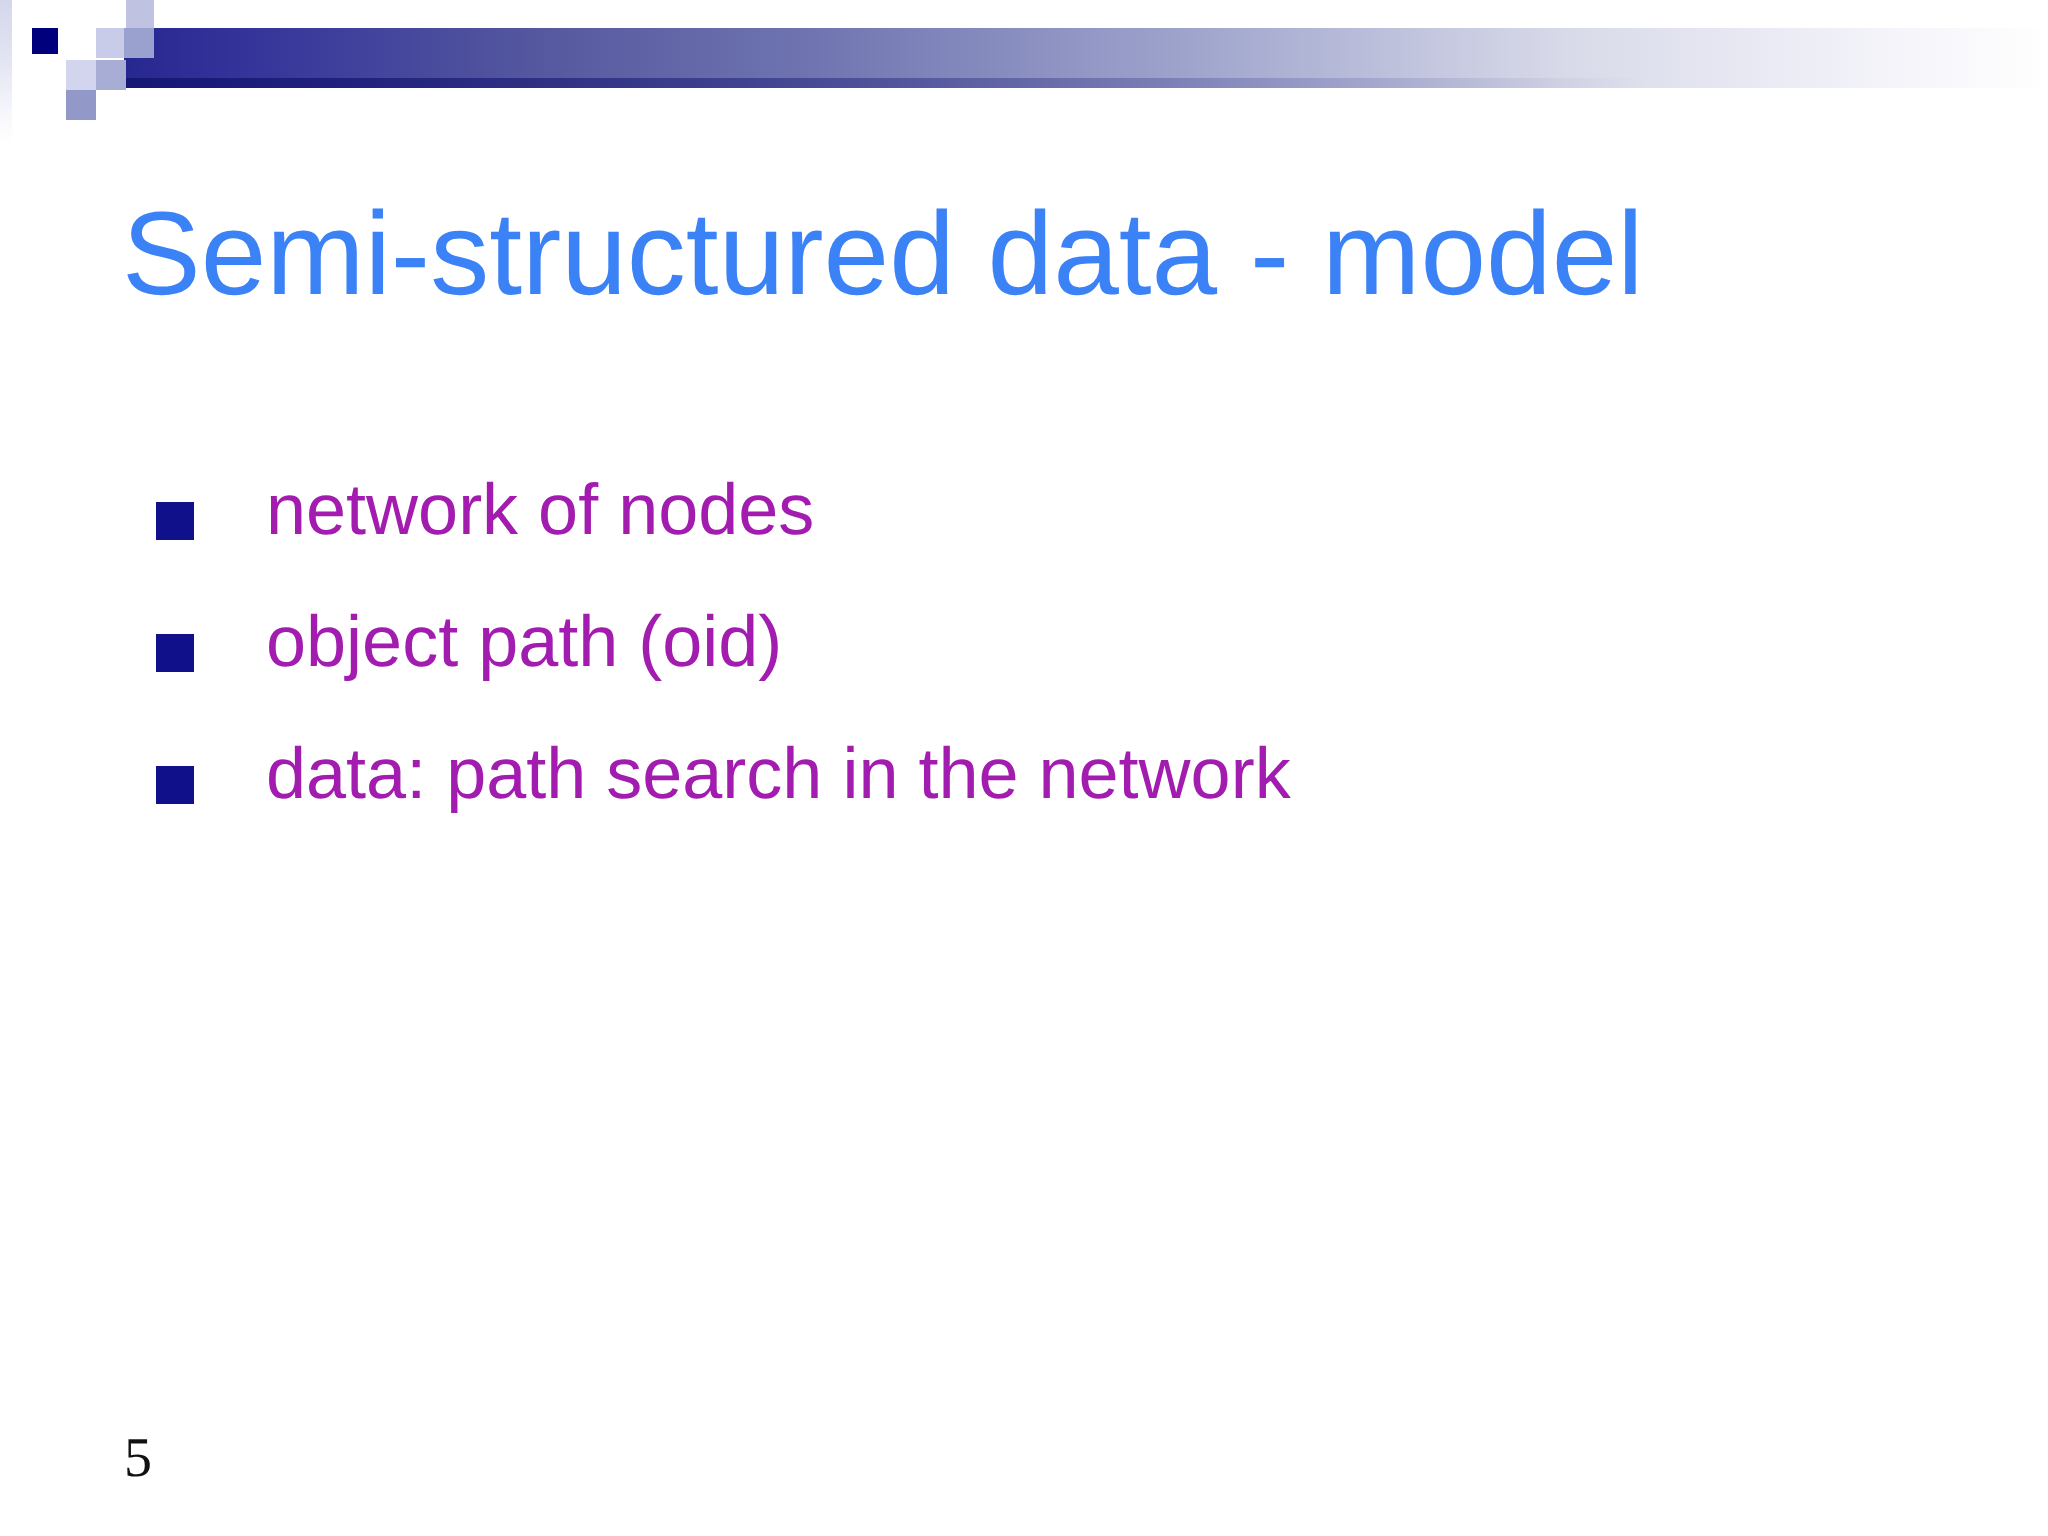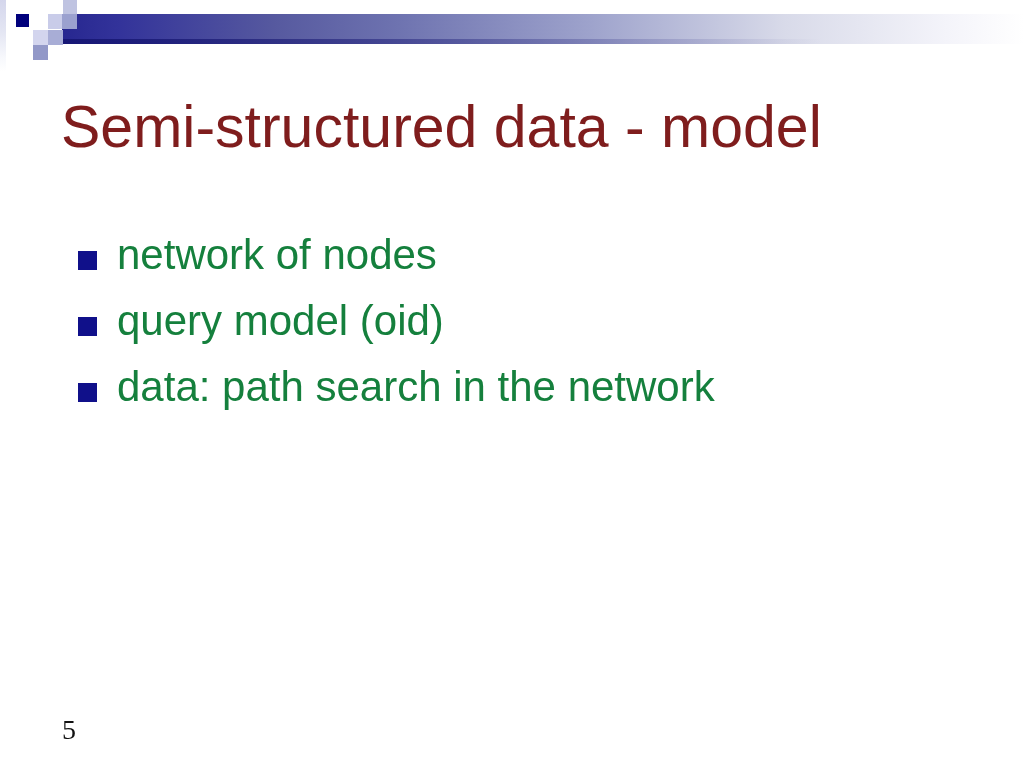--- a/index.html
+++ b/index.html
@@ -39,33 +39,33 @@
   .sq-l1     { left: 48px; top: 14px; width: 15px; height: 15px; background: #c9cce9; }
   .sq-m1     { left: 62px; top: 14px; width: 15px; height: 15px; background: #9ba1cf; }
   .sq-l2     { left: 33px; top: 30px; width: 15px; height: 15px; background: #d3d5ee; }
   .sq-m2     { left: 48px; top: 30px; width: 15px; height: 15px; background: #a8add6; }
   .sq-b      { left: 33px; top: 45px; width: 15px; height: 15px; background: #9298c8; }
 
   
   .title {
     position: absolute; left: 61px; top: 94px;
     font-size: 59px; line-height: 1.15; font-weight: 400;
-    color: #7f1d1d; letter-spacing: 0;
+    color: #3b82f6; letter-spacing: 0;
     white-space: nowrap;
   }
 
   
   .bullets {
     position: absolute; left: 78px; top: 222px;
     margin: 0; padding: 0; list-style: none;
   }
   .bullet-row {
     display: flex; align-items: center;
     height: 66px;
-    font-size: 42px; color: #15803d; white-space: nowrap;
+    font-size: 36px; color: #a21caf; white-space: nowrap; gap: 16px;
   }
   .bullet-marker {
     flex: 0 0 auto;
     width: 19px; height: 19px;
     background: #10108a;
     margin-right: 20px;
     position: relative; top: 5px;
   }
 
   
@@ -95,21 +95,21 @@
 
   <div class="title">Semi-structured data - model</div>
 
   <ul class="bullets">
     <li class="bullet-row">
       <span class="bullet-marker"></span>
       <span>network of nodes</span>
     </li>
     <li class="bullet-row">
       <span class="bullet-marker"></span>
-      <span>query model (oid)</span>
+      <span>object path (oid)</span>
     </li>
     <li class="bullet-row">
       <span class="bullet-marker"></span>
       <span>data: path search in the network</span>
     </li>
   </ul>
 
   <div class="pagenum">5</div>
 
 </div>

